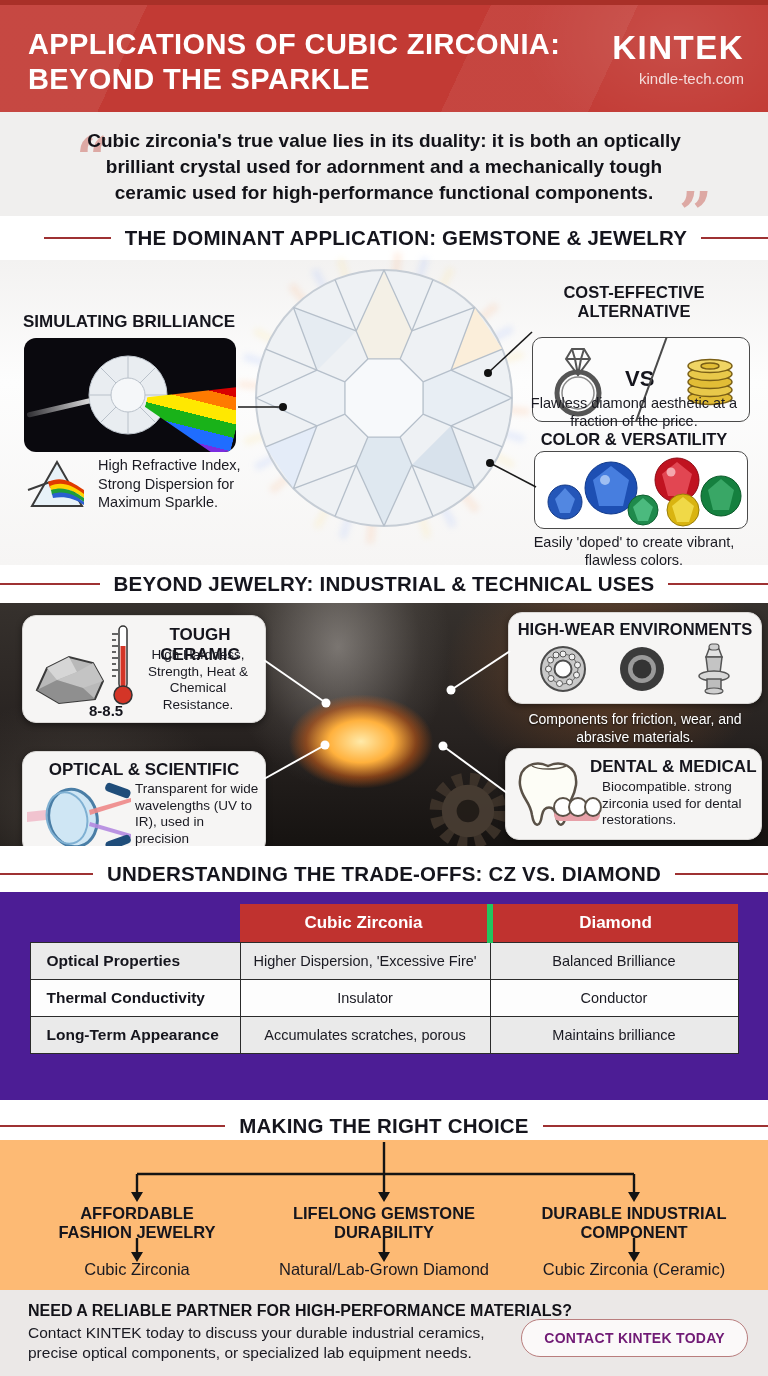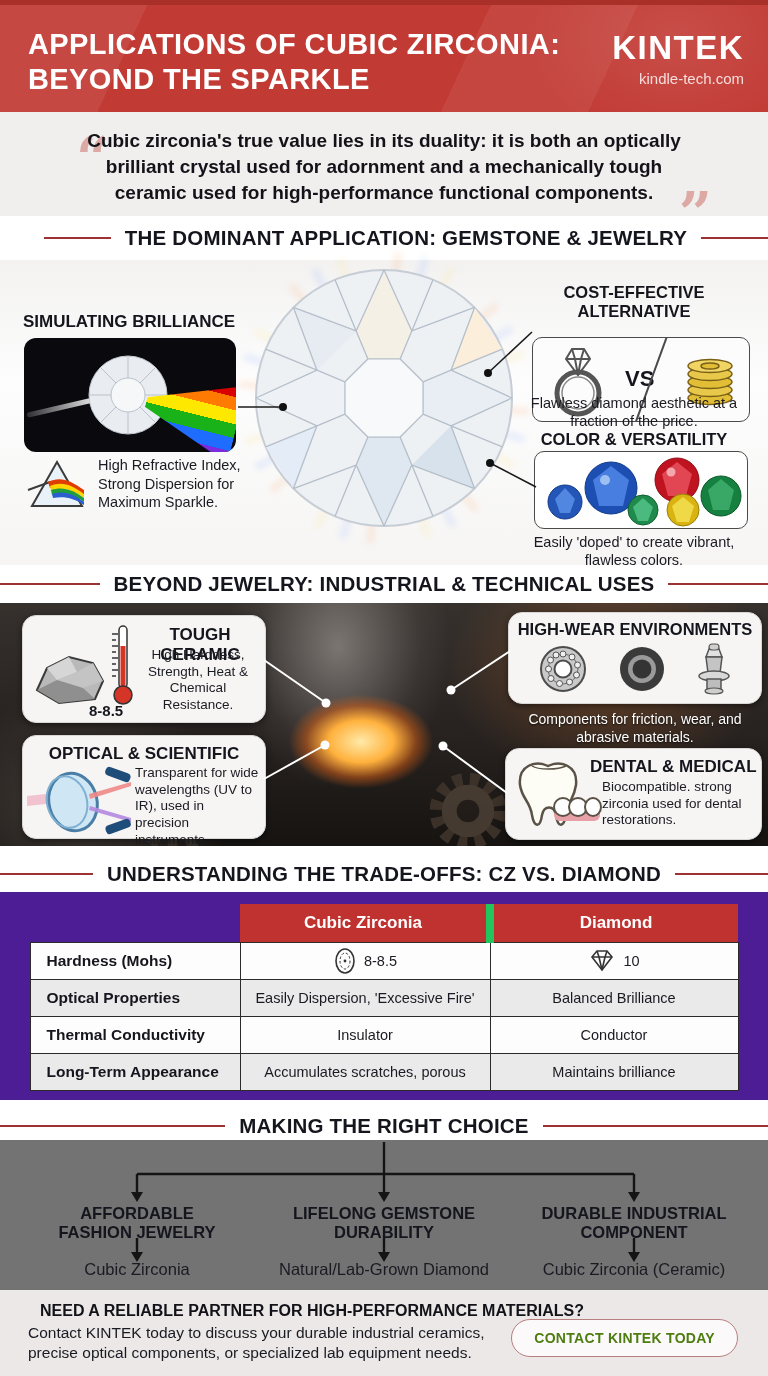--- a/index.html
+++ b/index.html
@@ -76,21 +76,21 @@
       linear-gradient(180deg,#36312d 0%, #272220 55%, #161311 100%); }
   .ind-panel { position:absolute; background:#f6f5f4; border:1px solid #d9d7d5; border-radius:14px;
     box-shadow:0 2px 6px rgba(0,0,0,0.45); }
   .ind-panel h3 { font-weight:bold; color:#15151d; }
   .tough-panel { left:22px; top:12px; width:244px; height:108px;text-align:center; }
   .tough-panel h3 { position:absolute; left:112px; top:9px; font-size:17px; }
   .tough-text { position:absolute; left:112px; top:31px; width:126px; font-size:13.5px; line-height:1.24; color:#1a1a22; }
   .rock-icon { position:absolute; left:8px; top:32px; }
   .thermo-icon { position:absolute; left:84px; top:6px; }
   .hardness { position:absolute; left:66px; top:86px; font-weight:bold; font-size:15px; color:#15151d; }
-  .optical-panel { left:22px; top:132px; width:244px; height:104px; }
+  .optical-panel { left:22px; top:148px; width:244px; height:104px; }
   .optical-panel h3 { position:absolute; left:0; top:8px; width:100%; text-align:center; font-size:17px; }
   .lens-icon { position:absolute; left:4px; top:30px; }
   .optical-text { position:absolute; left:112px; top:29px; width:126px; font-size:13.5px; line-height:1.24; color:#1a1a22; }
   .wear-panel { left:508px; top:9px; width:254px; height:92px; }
   .wear-panel h3 { position:absolute; left:0; top:7px; width:100%; text-align:center; font-size:16.5px; }
   .wear-icons { position:absolute; left:0; top:30px; width:100%; display:flex; justify-content:space-around; align-items:center; padding:0 14px; }
   .wear-caption { position:absolute; left:508px; top:108px; width:254px; text-align:center; color:#fff;
     font-size:14px; line-height:1.25; text-shadow:0 1px 2px rgba(0,0,0,0.8); }
   .dental-panel { left:505px; top:145px; width:257px; height:92px; }
   .dental-panel h3 { position:absolute; left:84px; top:8px; font-size:17px; }
@@ -98,43 +98,43 @@
   .tooth-icon { position:absolute; left:4px; top:6px; }
   .ind-connectors { position:absolute; left:0; top:0; pointer-events:none; }
   .gear-sil { position:absolute; opacity:0.85; }
 
   
   .tradeoffs { position:relative; height:254px; background:#4c1d95; }
   .cmp-table { width:708px; margin:12px auto 0; border-collapse:collapse; table-layout:fixed; }
   .cmp-table td, .cmp-table th { border:1.5px solid #2b2b2b; height:37px; vertical-align:middle; }
   .cmp-table .blank { border:none; background:transparent; }
   .cmp-table th.redhead { background:#c0322f; color:#fff; font-size:17px; font-weight:bold; border:none; height:38px; }
-  .cmp-table th.redhead + th.redhead { border-left:8px solid #22c55e;margin-left:21px; }
+  .cmp-table th.redhead + th.redhead { border-left:6px solid #22c55e;margin-left:21px; }
   .col-label { width:210px; } .col-cz { width:250px; } .col-dia { width:248px; }
   .cmp-table .rowlabel { font-weight:bold; font-size:15.5px; padding-left:16px; color:#15151d; background:#fdfdfd; }
   .cmp-table .val { text-align:center; font-size:14.5px; color:#1a1a22; background:#fdfdfd; }
   .cmp-table tr.alt .rowlabel, .cmp-table tr.alt .val { background:#eaeaea; }
   .cellflex { display:inline-flex; align-items:center; gap:7px; vertical-align:middle; }
 
   
-  .choice { position:relative; height:190px; background:#737373; }
+  .choice { position:relative; height:190px; background:#fdba74; }
   .choice .band4 { padding-top:12px; }
   .flow { position:absolute; left:0; top:40px; pointer-events:none; }
   .need { position:absolute; text-align:center; font-weight:bold; font-size:16.5px; line-height:1.18; color:#15151d; top:104px; }
   .need1 { left:42px; width:190px; } .need2 { left:284px; width:200px; } .need3 { left:529px; width:210px; }
   .answer { position:absolute; text-align:center; font-size:16.5px; color:#1a1a22; top:160px; }
   .ans1 { left:37px; width:200px; } .ans2 { left:279px; width:210px; } .ans3 { left:524px; width:220px; }
 
   
   .footer { position:relative; height:86px; background:#ebe8e7; }
-  .foot-head { position:absolute; left:40px; top:12px; font-size:16px; font-weight:bold; color:#121218; }
+  .foot-head { position:absolute; left:28px; top:12px; font-size:16px; font-weight:bold; color:#121218; }
   .foot-text { position:absolute; left:28px; top:33px; width:505px; font-size:15.5px; line-height:1.28; color:#1a1a22; }
-  .contact-btn { position:absolute; right:30px; top:29px; padding:10px 22px; background:#fbf9f9;
+  .contact-btn { position:absolute; right:20px; top:29px; padding:10px 22px; background:#fbf9f9;
     border:1.6px solid #b97e7e; border-radius:22px; font-family:"Liberation Sans",sans-serif;
-    font-weight:bold; font-size:14px; color:#4d7c0f; letter-spacing:0.3px; cursor:pointer; }
+    font-weight:bold; font-size:14px; color:#701a75; letter-spacing:0.3px; cursor:pointer; }
 </style>
 </head>
 <body>
 
 <div id="page">
 
   <div class="header">
     <h1 class="header-title">
       <span>APPLICATIONS OF CUBIC ZIRCONIA:</span><br>
       <span>BEYOND THE SPARKLE</span>
@@ -394,47 +394,23 @@
           <col class="col-label">
           <col class="col-cz">
           <col class="col-dia">
         </colgroup>
       <tbody>
           <tr>
         <td class="blank"></td>
         <th class="redhead">Cubic Zirconia</th>
         <th class="redhead">Diamond</th>
       </tr>
-      <tr>
-        <td class="rowlabel">Hardness (Mohs)</td>
-        <td class="val">
-          <span class="cellflex">
-            <svg width="24" height="28" viewBox="0 0 24 28">
-              <ellipse cx="12" cy="14" rx="9" ry="12" fill="none" stroke="#333" stroke-width="1.6"></ellipse>
-              <ellipse cx="12" cy="14" rx="5" ry="8" fill="none" stroke="#333" stroke-width="1" stroke-dasharray="2.5 2"></ellipse>
-              <circle cx="12" cy="14" r="1.4" fill="#333"></circle>
-            </svg>
-            <span>8-8.5</span>
-          </span>
-        </td>
-        <td class="val">
-          <span class="cellflex">
-            <svg width="28" height="24" viewBox="0 0 28 24">
-              <g fill="none" stroke="#333" stroke-width="1.6">
-                <polygon points="4,8 9,2 19,2 24,8 14,21"></polygon>
-                <path d="M4 8 L24 8 M9 2 L11 8 M19 2 L17 8 M11 8 L14 21 M17 8 L14 21"></path>
-              </g>
-            </svg>
-            <span>10</span>
-          </span>
-        </td>
-      </tr>
       <tr class="alt">
         <td class="rowlabel">Optical Properties</td>
-        <td class="val">Easily Dispersion, 'Excessive Fire'</td>
+        <td class="val">Higher Dispersion, 'Excessive Fire'</td>
         <td class="val">Balanced Brilliance</td>
       </tr>
       <tr>
         <td class="rowlabel">Thermal Conductivity</td>
         <td class="val">Insulator</td>
         <td class="val">Conductor</td>
       </tr>
       <tr class="alt">
         <td class="rowlabel">Long-Term Appearance</td>
         <td class="val">Accumulates scratches, porous</td>

